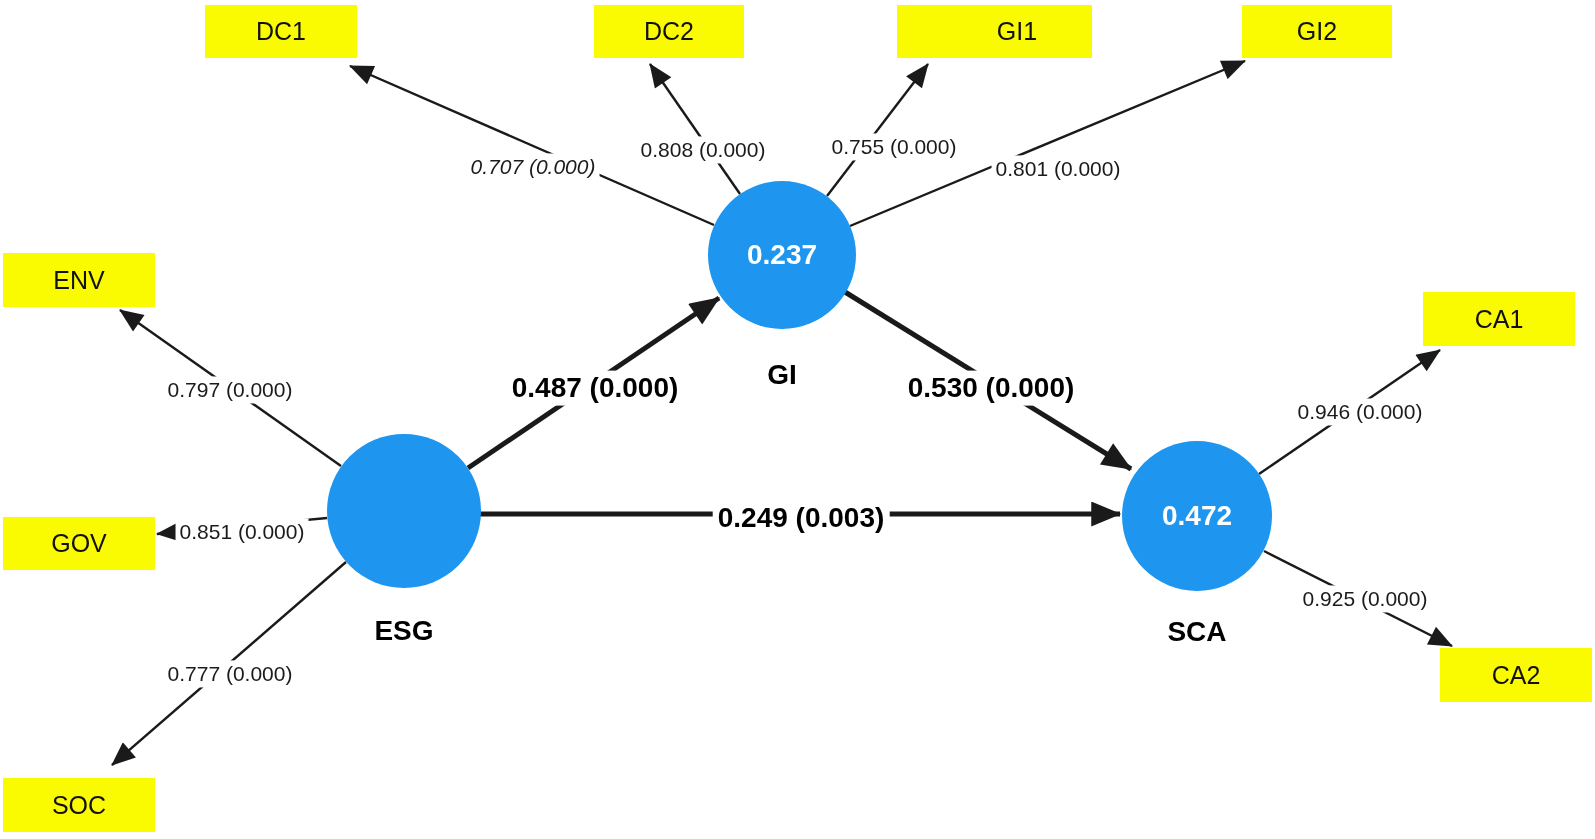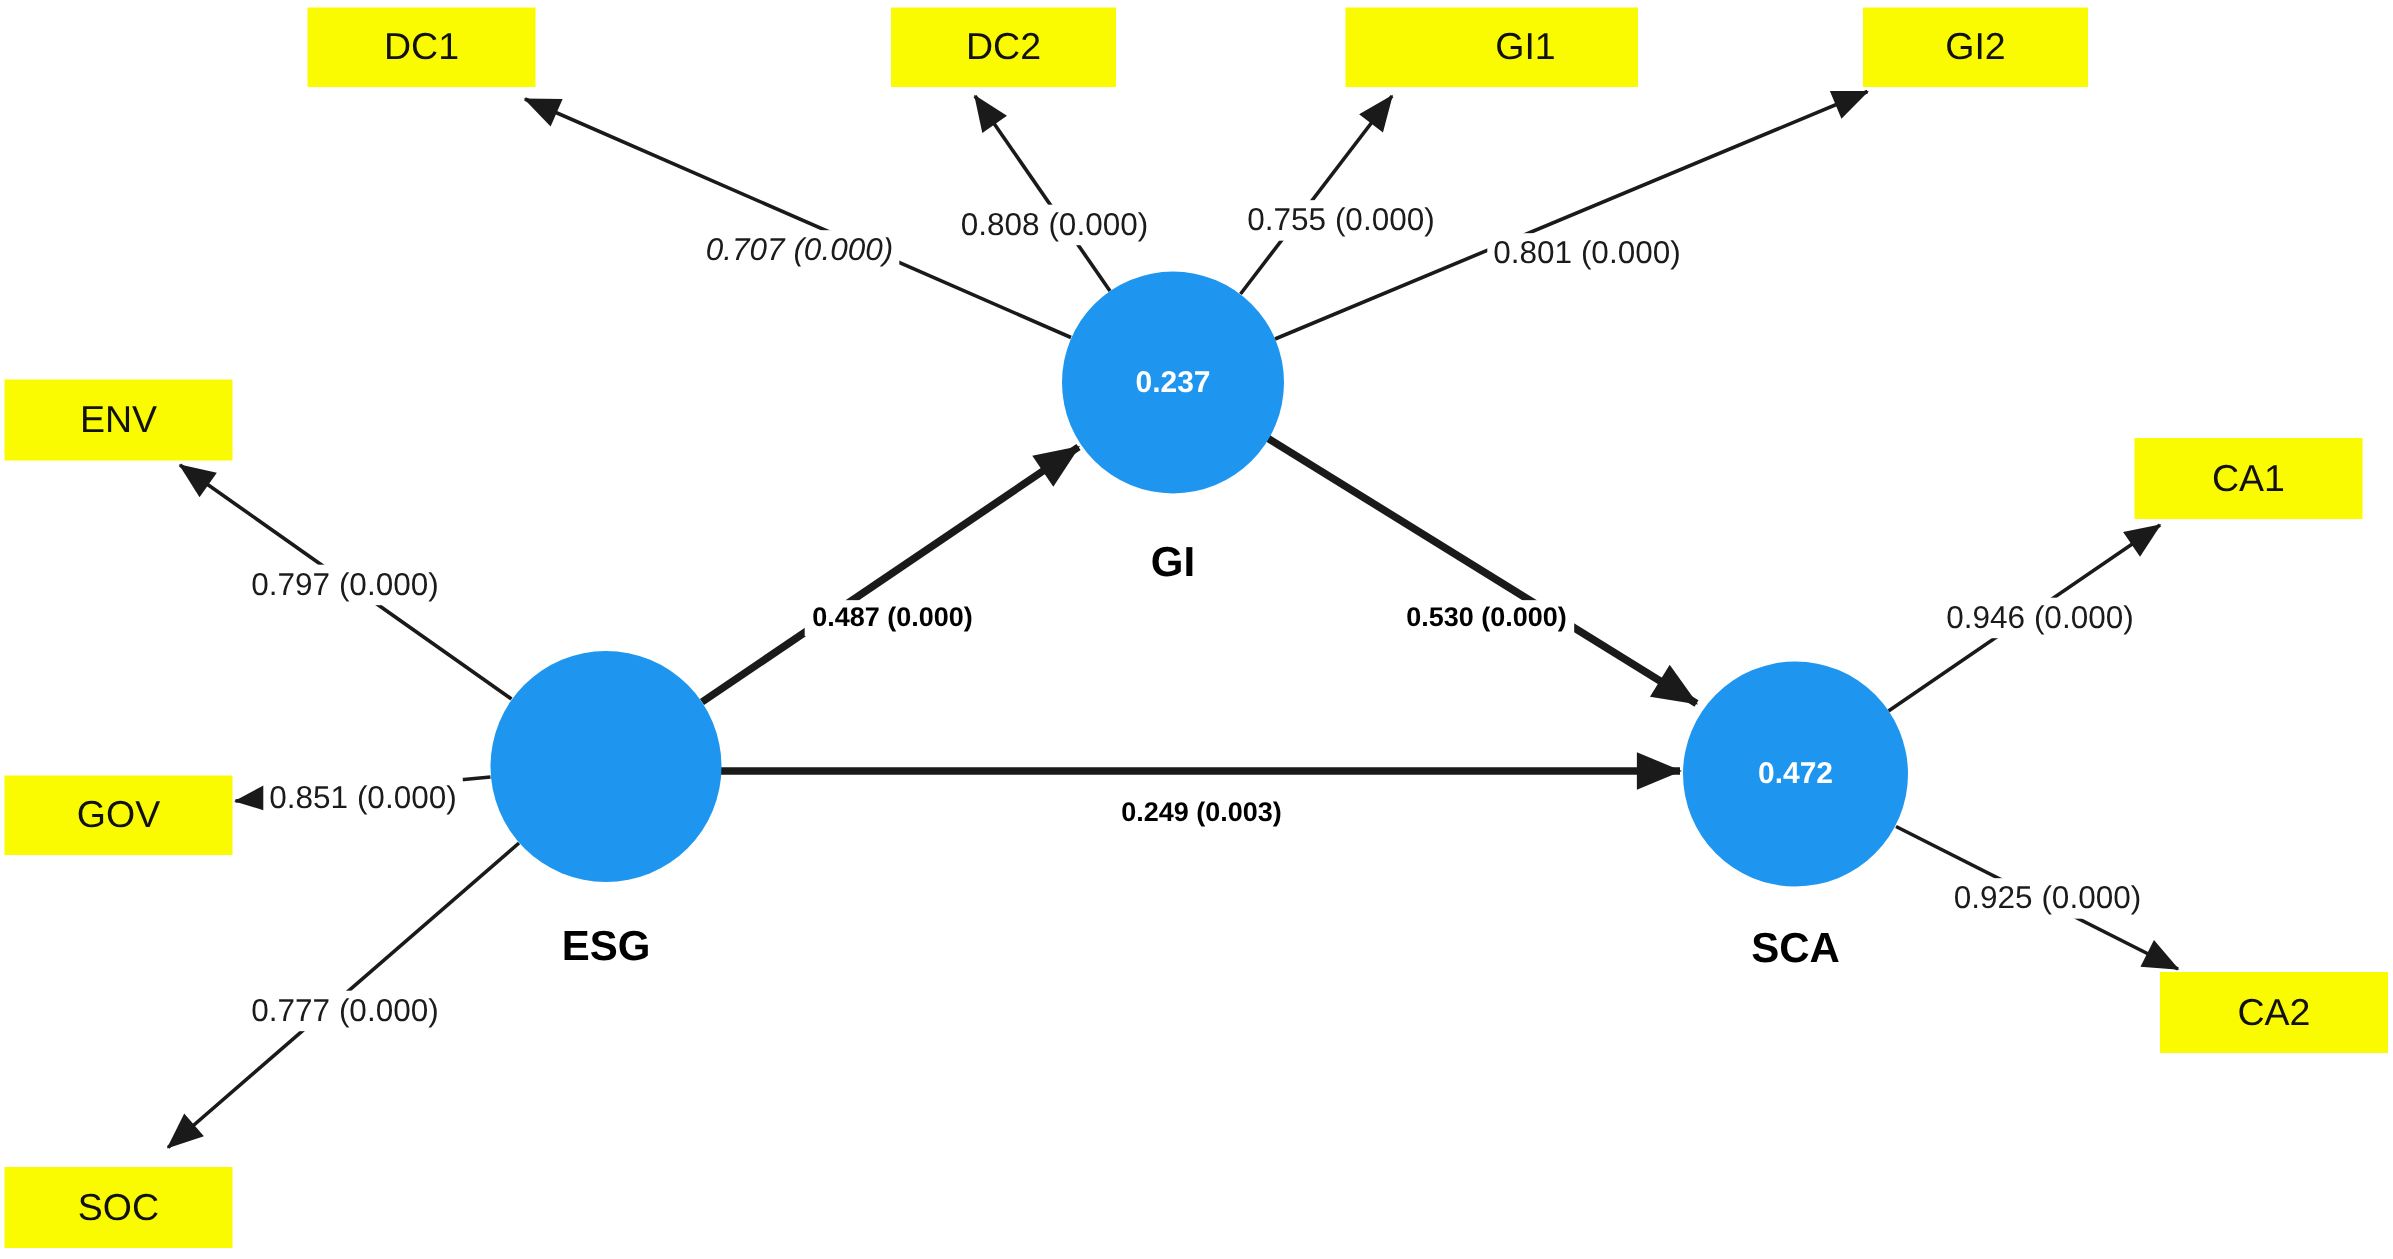--- a/index.html
+++ b/index.html
@@ -32,21 +32,21 @@
   }
   .construct {
     position: absolute;
     background: #1e96f0;
     border-radius: 50%;
     display: flex;
     align-items: center;
     justify-content: center;
     color: #ffffff;
     font-weight: bold;
-    font-size: 20px;
+    font-size: 28px;
     line-height: 1;
   }
   .construct-label {
     position: absolute;
     transform: translate(-50%, -50%);
     font-weight: bold;
     font-size: 28px;
     color: #000000;
     white-space: nowrap;
     line-height: 1;
@@ -57,28 +57,27 @@
     font-size: 21px;
     color: #1b1b1b;
     background: #ffffff;
     padding: 2px 4px;
     white-space: nowrap;
     line-height: 1.1;
   }
   .path-label {
     position: absolute;
     transform: translate(-50%, -50%);
-    font-size: 18px;
+    font-size: 28px;
     font-weight: bold;
     color: #000000;
     background: #ffffff;
     padding: 2px 5px;
     white-space: nowrap;
     line-height: 1.1;
-    margin-top: 24px;
   }
 </style>
 </head>
 <body>
 
 <div class="stage">
 
   <svg class="arrows">
     <defs>
       <marker id="arrowThin" markerUnits="userSpaceOnUse" markerWidth="26" markerHeight="20" viewBox="0 0 12 10" refX="11.5" refY="5" orient="auto">

